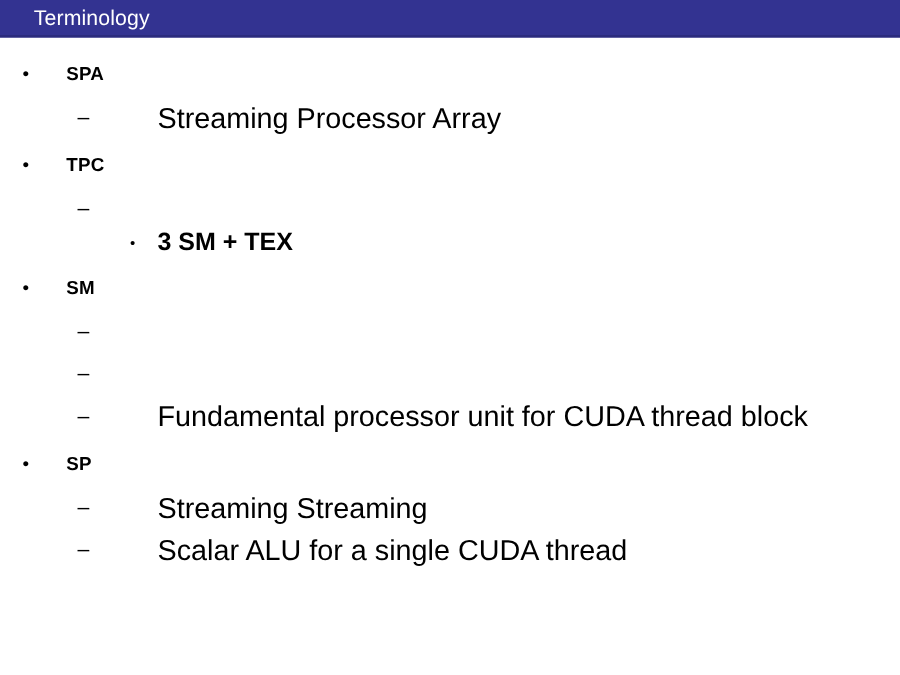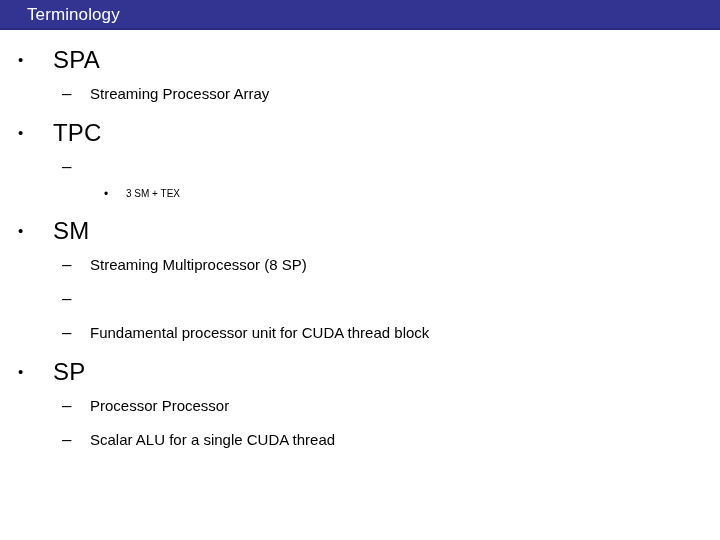--- a/index.html
+++ b/index.html
@@ -80,57 +80,58 @@
     min-height: 26px;
   }
   .lvl1 .marker {
     width: 35px;
     font-size: 15px;
     line-height: 24px;
     position: relative;
     top: 0px;
   }
   .lvl1 .label {
-    font-size: 24px;
-    font-weight: normal;
+    font-size: 15px;
+    font-weight: bold;
     line-height: 24px;
     letter-spacing: 0.2px;
   }
 
   
   .lvl2 {
     padding-left: 62px;
     margin-top: 9px;
     min-height: 22px;
   }
   .lvl2 .marker {
     width: 28px;
     font-size: 17px;
     line-height: 22px;
   }
   .lvl2 .label {
-    font-size: 15px;
+    font-size: 23px;
     font-weight: normal;
     line-height: 22px;
+    margin-left: 36px;
   }
 
   
   .lvl3 {
     padding-left: 104px;
     margin-top: 7px;
     min-height: 18px;
   }
   .lvl3 .marker {
     width: 22px;
     font-size: 12px;
     line-height: 18px;
   }
   .lvl3 .label {
-    font-size: 10px;
-    font-weight: normal;
+    font-size: 20px;
+    font-weight: bold;
     line-height: 18px;
   }
 
   
   .lvl2 + .lvl2 {
     margin-top: 12px;
   }
 </style>
 </head>
 <body>
@@ -163,37 +164,36 @@
       <span class="marker">•</span>
       <span class="label">3 SM + TEX</span>
     </div>
 
     <div class="item lvl1">
       <span class="marker">•</span>
       <span class="label">SM</span>
     </div>
     <div class="item lvl2">
       <span class="marker">–</span>
-      <span class="label">Streaming Multiprocessor (8 SP)</span>
     </div>
     <div class="item lvl2">
       <span class="marker">–</span>
     </div>
     <div class="item lvl2">
       <span class="marker">–</span>
       <span class="label">Fundamental processor unit for CUDA thread block</span>
     </div>
 
     <div class="item lvl1">
       <span class="marker">•</span>
       <span class="label">SP</span>
     </div>
     <div class="item lvl2">
       <span class="marker">–</span>
-      <span class="label">Processor Processor</span>
+      <span class="label">Streaming Streaming</span>
     </div>
     <div class="item lvl2">
       <span class="marker">–</span>
       <span class="label">Scalar ALU for a single CUDA thread</span>
     </div>
 
   </div>
 </div>
 
 </body></html>

